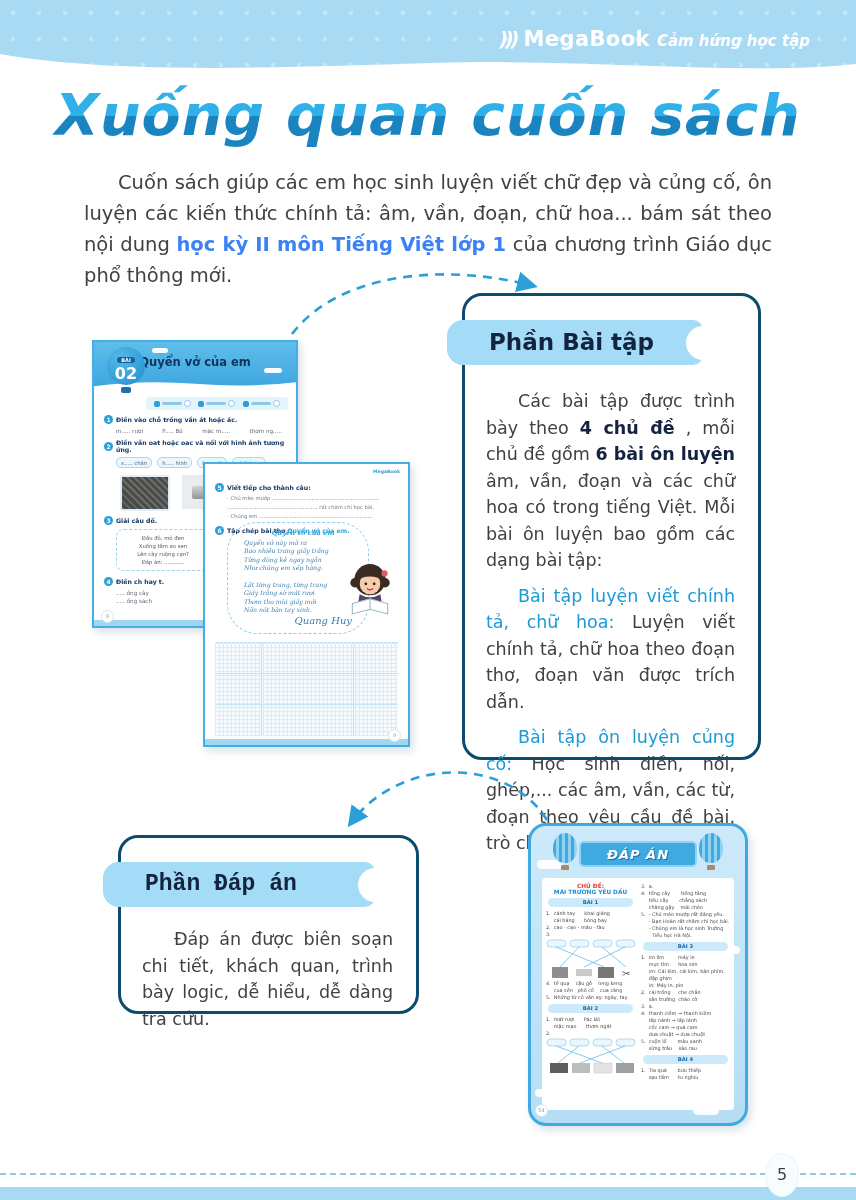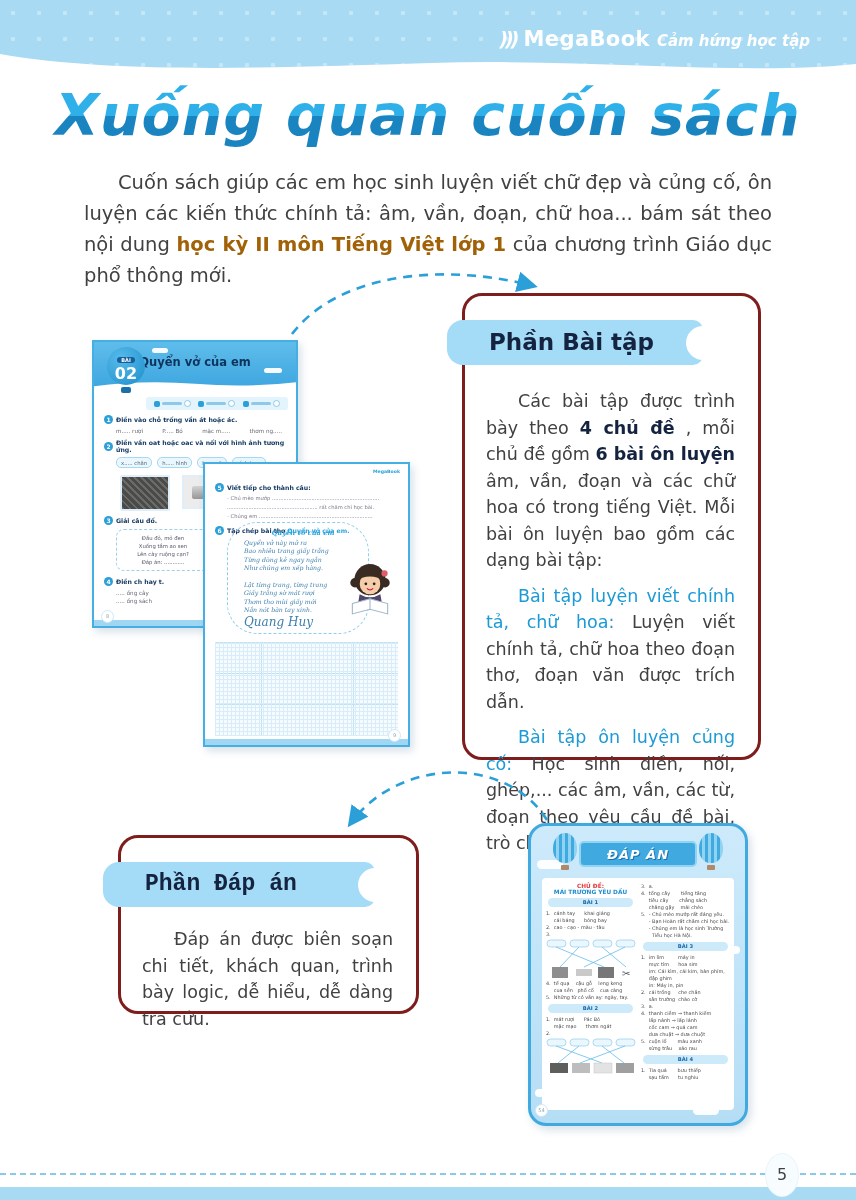--- a/index.html
+++ b/index.html
@@ -16,24 +16,24 @@
   .logo-name{font-size:21px;font-weight:bold;letter-spacing:.4px;}
   .logo-tag{font-style:italic;font-size:15px;font-weight:bold;}
 
   
   .title{position:absolute;top:82px;left:0;width:100%;margin:0;text-align:center;
     font-size:57px;font-weight:800;font-style:italic;letter-spacing:1px;
     background:linear-gradient(#2fb0e8 52%,#1a84c0 52%);
     -webkit-background-clip:text;background-clip:text;color:transparent;}
   .intro{position:absolute;top:167px;left:84px;width:688px;margin:0;
     font-size:19.5px;line-height:31px;text-align:justify;text-indent:34px;}
-  .hl{color:#a16207;font-weight:bold;}
-
-  
-  .box{position:absolute;background:#fff;border:3px solid #7f1d1d;border-radius:20px;box-sizing:border-box;}
+  .hl{color:#3b82f6;font-weight:bold;}
+
+  
+  .box{position:absolute;background:#fff;border:3px solid #0c4a6e;border-radius:20px;box-sizing:border-box;}
   .box-baitap{left:462px;top:293px;width:299px;height:467px;}
   .box-dapan{left:118px;top:835px;width:301px;height:179px;}
   .ribbon{position:absolute;left:-18px;top:24px;height:45px;background:#a4dbf7;
     border-radius:16px 10px 10px 16px;box-sizing:border-box;padding-left:42px;
     font-size:23px;font-weight:bold;color:#14233f;line-height:45px;}
   .ribbon::after{content:"";position:absolute;right:-17px;top:50%;transform:translateY(-50%);
     width:34px;height:34px;background:#fff;border-radius:50%;}
   .ribbon-baitap{width:256px;}
   .ribbon-dapan{width:272px;font-family:Liberation Mono, monospace;}
   .box-body{padding:92px 21px 0 21px;font-size:17.5px;line-height:26.5px;text-align:justify;}
@@ -93,21 +93,21 @@
   .thumb2{left:203px;top:462px;width:207px;height:285px;z-index:2;}
   .t2-brand{position:absolute;top:5px;right:8px;font-size:4.6px;font-weight:bold;color:#2a9fd8;}
   .t2-body{padding:14px 10px 0 10px;}
   .t2-line{margin:3px 0 0 12px;font-size:5.2px;color:#778;white-space:nowrap;overflow:hidden;}
   .bubble{position:absolute;left:22px;top:58px;width:142px;height:112px;border:1.5px dashed #8ecdeb;
     border-radius:30px;padding:6px 6px 0 16px;box-sizing:border-box;}
   .poem-title{text-align:center;font-size:6.6px;font-weight:bold;font-style:italic;color:#2aa3dc;
     font-family:"DejaVu Serif","Liberation Serif",serif;margin-bottom:2px;}
   .poem-line{font-size:6.2px;line-height:8.4px;font-style:italic;color:#3d7fae;white-space:pre;
     font-family:"DejaVu Serif","Liberation Serif",serif;min-height:4px;}
-  .poem-author{text-align:left;padding-right:10px;font-size:12px;font-style:italic;color:#3d7fae;
+  .poem-author{text-align:right;padding-right:10px;font-size:10px;font-style:italic;color:#3d7fae;
     font-family:"DejaVu Serif","Liberation Serif",serif;}
   .girl{position:absolute;right:12px;top:98px;z-index:3;}
   .t2-grid{position:absolute;left:10px;right:10px;top:178px;height:94px;background:#f6fbff;
     background-image:
       repeating-linear-gradient(0deg,#d9edf9 0 .6px,transparent .6px 4px),
       repeating-linear-gradient(90deg,#d9edf9 0 .6px,transparent .6px 4px),
       repeating-linear-gradient(0deg,#bfe2f4 0 .7px,transparent .7px 31px),
       repeating-linear-gradient(90deg,#bfe2f4 0 .7px,transparent .7px 46px);}
 
   

